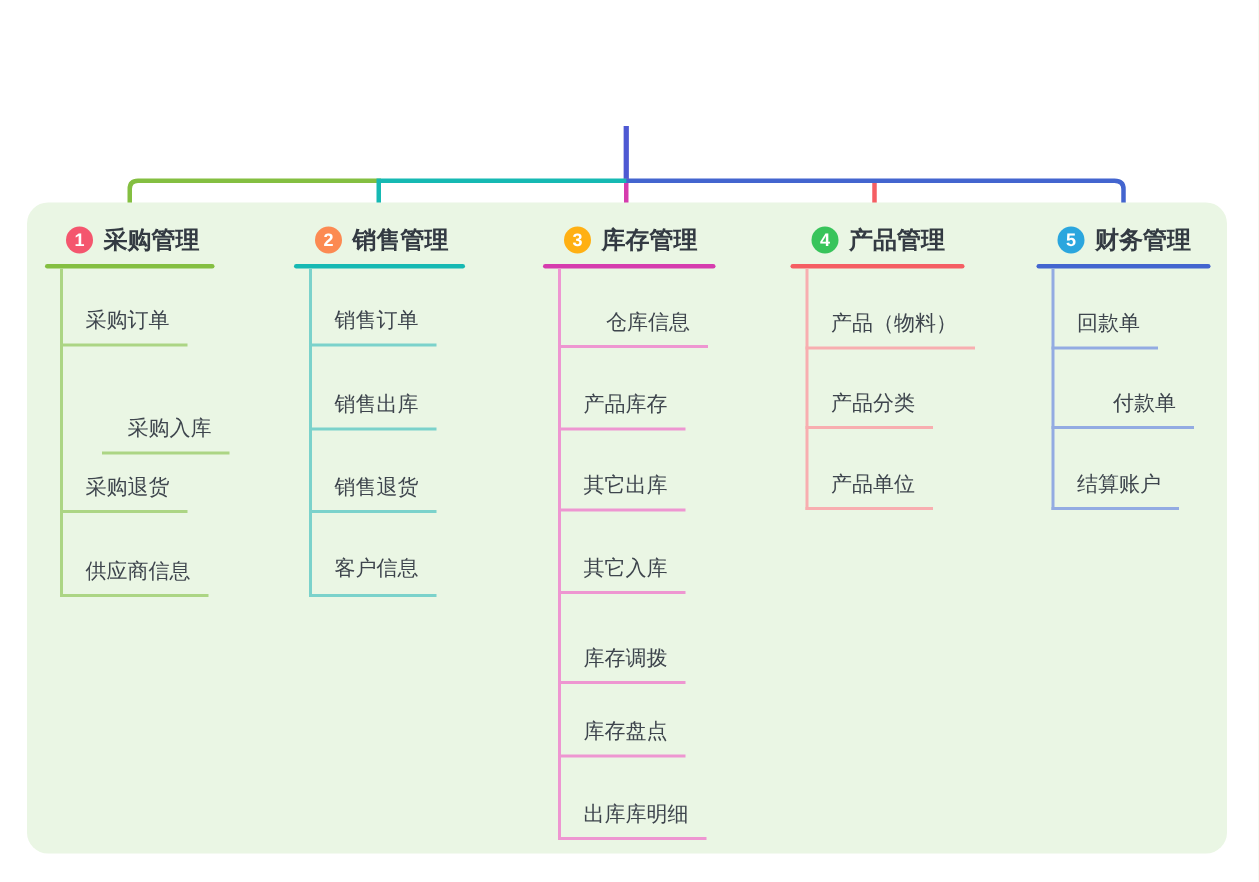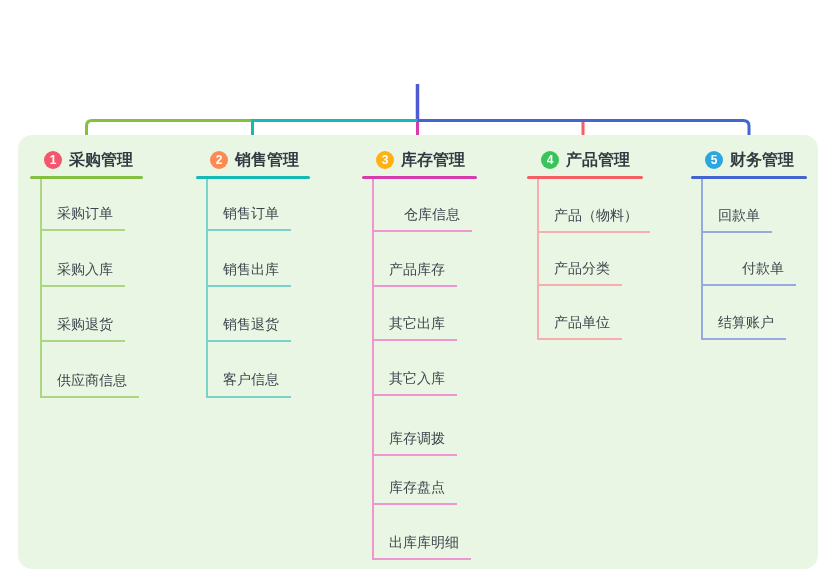--- a/index.html
+++ b/index.html
@@ -68,21 +68,21 @@
 
 
   <div class="branch b0">
     <div class="branch-title">
       <span class="badge" style="background: rgb(244, 86, 110);">1</span>
       <span>采购管理</span>
     </div>
     <div class="branch-underline" style="background: rgb(132, 191, 65);"></div>
     <div class="child-vline" style="height: 219px; background: rgb(172, 213, 132);"></div>
     <div class="child" style="top: 56px; border-bottom-color: rgb(172, 213, 132);"><span>采购订单</span></div>
-    <div class="child" style="top: 112px; border-bottom-color: rgb(172, 213, 132);"><span>采购入库</span></div>
+    <div class="child" style="top: 128px; border-bottom-color: rgb(172, 213, 132); margin-left: 28px;"><span>采购入库</span></div>
     <div class="child" style="top: 167px; border-bottom-color: rgb(172, 213, 132);"><span>采购退货</span></div>
     <div class="child" style="top: 223px; border-bottom-color: rgb(172, 213, 132);"><span>供应商信息</span></div>
   </div>
 
   <div class="branch b1">
     <div class="branch-title">
       <span class="badge" style="background: rgb(252, 138, 82);">2</span>
       <span>销售管理</span>
     </div>
     <div class="branch-underline" style="background: rgb(22, 185, 179);"></div>

